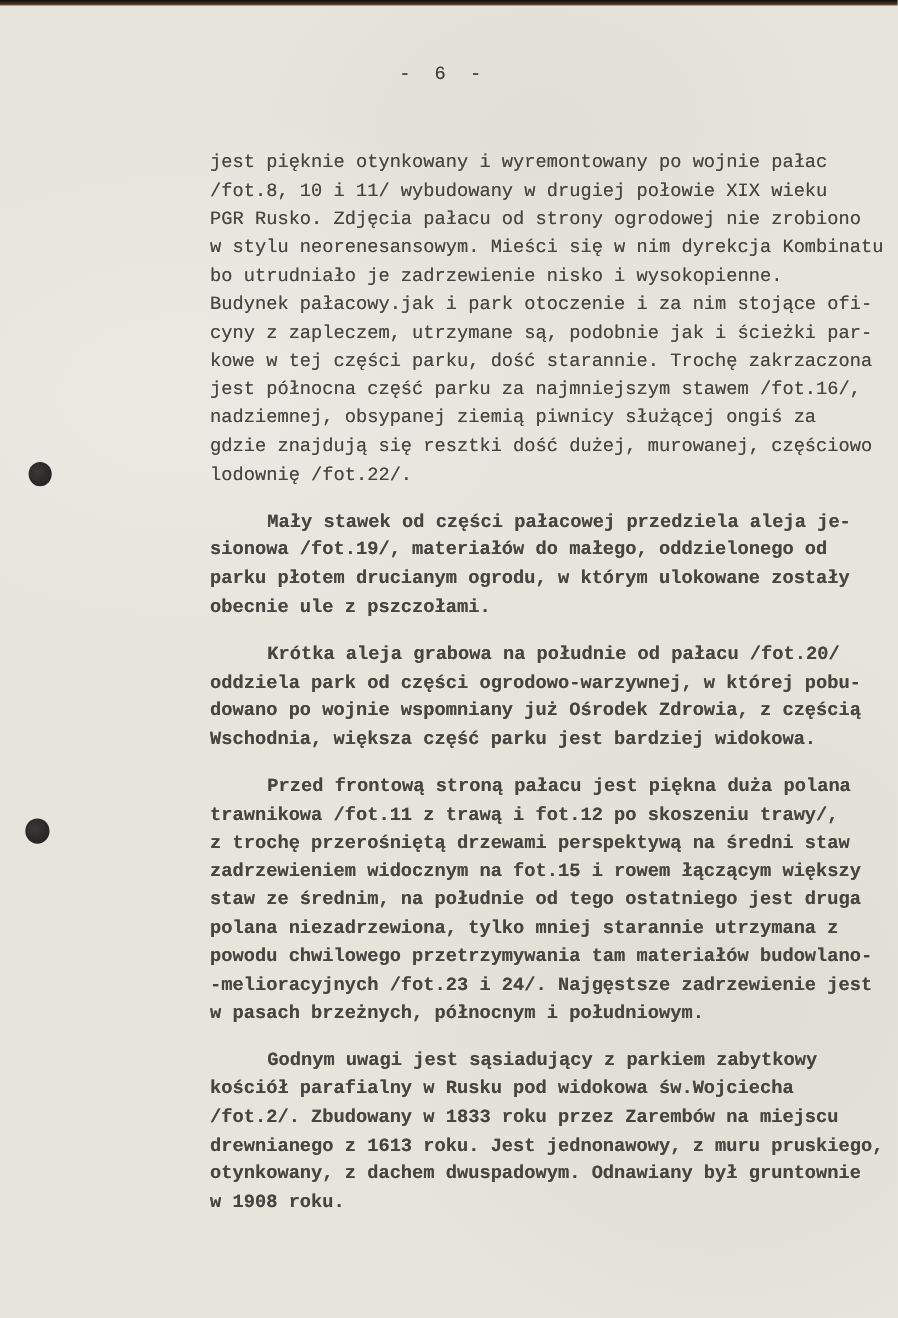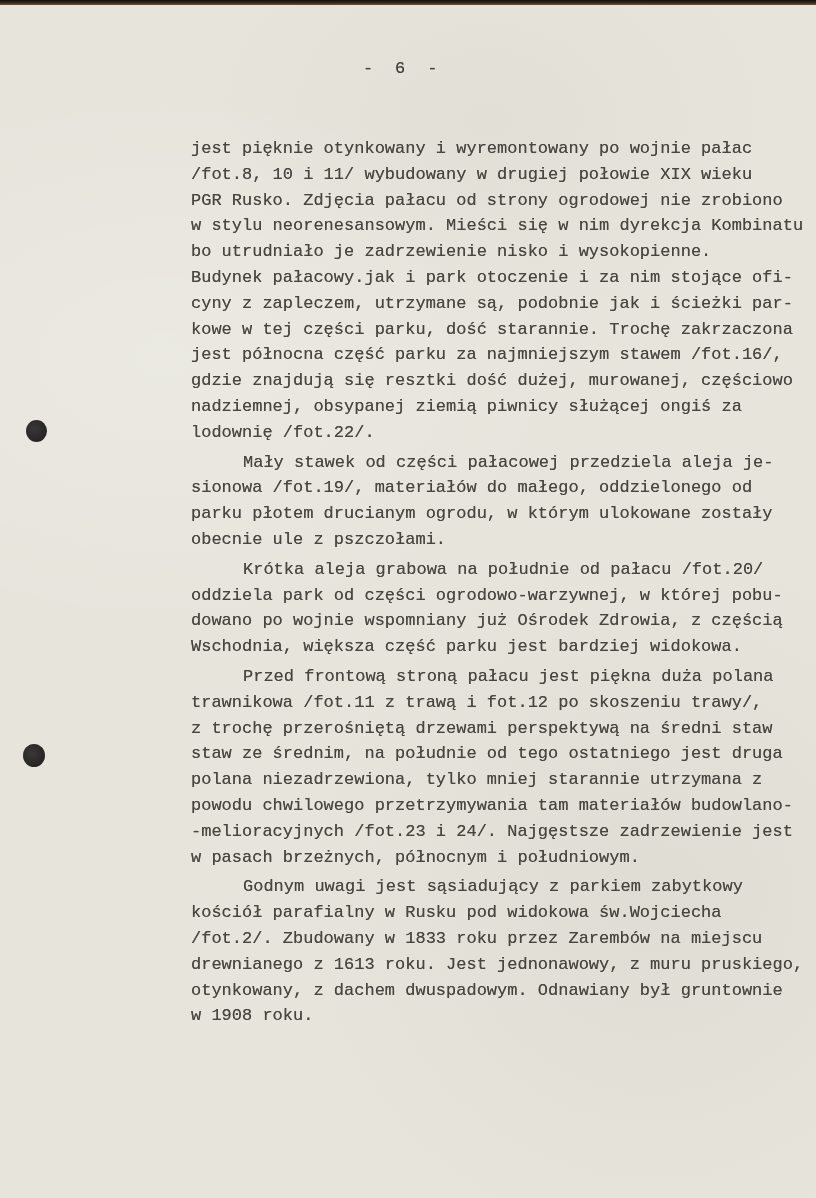--- a/index.html
+++ b/index.html
@@ -38,21 +38,22 @@
   .document-body {
     position: absolute;
     top: 136px;
     left: 191px;
     width: 625px;
   }
   .para {
     margin: 0;
   }
   .para + .para {
-    margin-top: 4px;
+    margin-top: 17px;
+    font-weight: bold;
   }
   .line {
     font-size: 17px;
     line-height: 25.8px;
     white-space: pre;
     text-shadow: 0 0 0.5px rgba(60,58,52,0.65);
   }
   .para.indent .line.first {
     padding-left: 52px;
   }
@@ -81,40 +82,41 @@
     <div class="para">
       <div class="line">jest pięknie otynkowany i wyremontowany po wojnie pałac</div>
       <div class="line">/fot.8, 10 i 11/ wybudowany w drugiej połowie XIX wieku</div>
       <div class="line">PGR Rusko. Zdjęcia pałacu od strony ogrodowej nie zrobiono</div>
       <div class="line">w stylu neorenesansowym. Mieści się w nim dyrekcja Kombinatu</div>
       <div class="line">bo utrudniało je zadrzewienie nisko i wysokopienne.</div>
       <div class="line">Budynek pałacowy.jak i park otoczenie i za nim stojące ofi-</div>
       <div class="line">cyny z zapleczem, utrzymane są, podobnie jak i ścieżki par-</div>
       <div class="line">kowe w tej części parku, dość starannie. Trochę zakrzaczona</div>
       <div class="line">jest północna część parku za najmniejszym stawem /fot.16/,</div>
+      <div class="line">nadziemnej, obsypanej ziemią piwnicy służącej ongiś za</div>
       <div class="line">gdzie znajdują się resztki dość dużej, murowanej, częściowo</div>
-      <div class="line">nadziemnej, obsypanej ziemią piwnicy służącej ongiś za</div>
       <div class="line">lodownię /fot.22/.</div>
     </div>
     <div class="para indent">
       <div class="line first">Mały stawek od części pałacowej przedziela aleja je-</div>
       <div class="line">sionowa /fot.19/, materiałów do małego, oddzielonego od</div>
       <div class="line">parku płotem drucianym ogrodu, w którym ulokowane zostały</div>
       <div class="line">obecnie ule z pszczołami.</div>
     </div>
     <div class="para indent">
       <div class="line first">Krótka aleja grabowa na południe od pałacu /fot.20/</div>
       <div class="line">oddziela park od części ogrodowo-warzywnej, w której pobu-</div>
       <div class="line">dowano po wojnie wspomniany już Ośrodek Zdrowia, z częścią</div>
       <div class="line">Wschodnia, większa część parku jest bardziej widokowa.</div>
     </div>
     <div class="para indent">
       <div class="line first">Przed frontową stroną pałacu jest piękna duża polana</div>
       <div class="line">trawnikowa /fot.11 z trawą i fot.12 po skoszeniu trawy/,</div>
       <div class="line">z trochę przerośniętą drzewami perspektywą na średni staw</div>
+      <div class="line">zadrzewieniem widocznym na fot.15 i rowem łączącym większy</div>
       <div class="line">staw ze średnim, na południe od tego ostatniego jest druga</div>
       <div class="line">polana niezadrzewiona, tylko mniej starannie utrzymana z</div>
       <div class="line">powodu chwilowego przetrzymywania tam materiałów budowlano-</div>
       <div class="line">-melioracyjnych /fot.23 i 24/. Najgęstsze zadrzewienie jest</div>
       <div class="line">w pasach brzeżnych, północnym i południowym.</div>
     </div>
     <div class="para indent">
       <div class="line first">Godnym uwagi jest sąsiadujący z parkiem zabytkowy</div>
       <div class="line">kościół parafialny w Rusku pod widokowa św.Wojciecha</div>
       <div class="line">/fot.2/. Zbudowany w 1833 roku przez Zarembów na miejscu</div>

